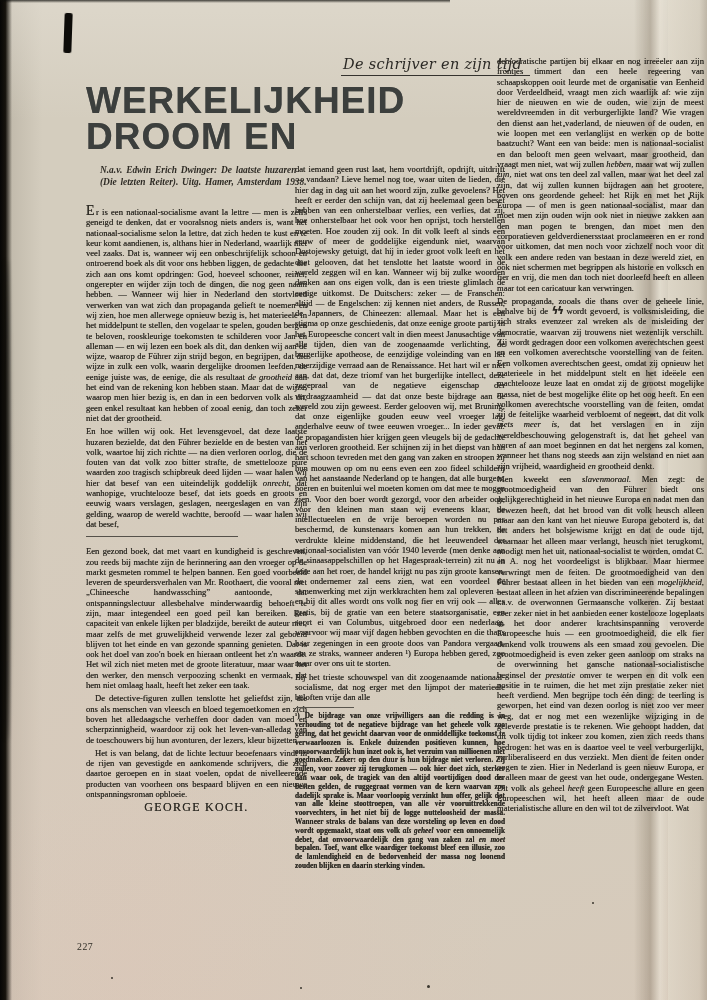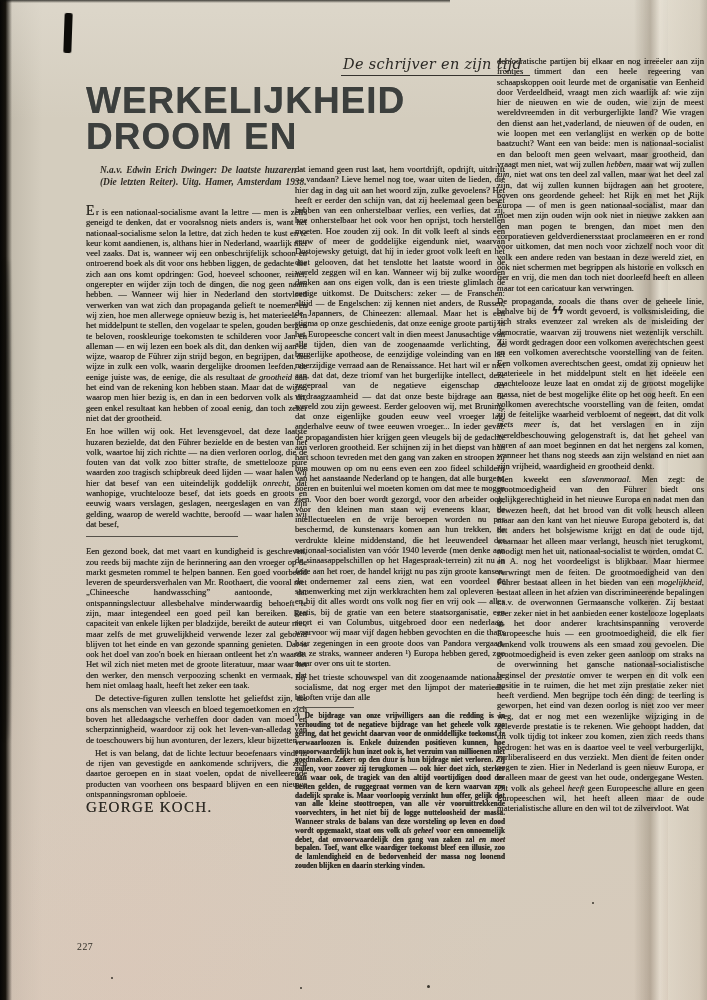--- a/index.html
+++ b/index.html
@@ -43,21 +43,21 @@
     text-shadow:0 0 .35px rgba(46,43,37,.85);}
   .col1{left:86px;top:206px;width:221px;}
   .col2{left:295px;top:164px;width:210px;}
   .col3{left:497px;top:56px;width:207px;}
   .col p{margin:0 0 3px 0;}
   .main1 p:first-child::first-letter{font-size:14px;letter-spacing:1.5px;}
   .review p + p{text-indent:9px;}
   .rule{width:152px;height:1px;background:#55514a;margin:7px 0 9px 0;}
   .fn-rule{width:58px;height:1px;background:#5a564e;margin:5px 0 4px 1px;}
   .footnote{font-size:7.3px;line-height:8.8px;text-align:justify;font-weight:bold;}
-  .signature{text-align:left;font-size:15px;letter-spacing:1.3px;margin-top:3px;}
+  .signature{text-align:center;font-size:12px;letter-spacing:1.3px;margin-top:3px;}
   .page-number{position:absolute;left:77px;top:941px;font-size:9.8px;letter-spacing:.5px;}
   .ss{font-style:normal;font-weight:bold;font-family:"DejaVu Sans",sans-serif;
     font-size:10px;letter-spacing:-1px;}
 </style>
 </head>
 <body>
 
 <div class="page">
 
   <div class="edge-left"></div>

